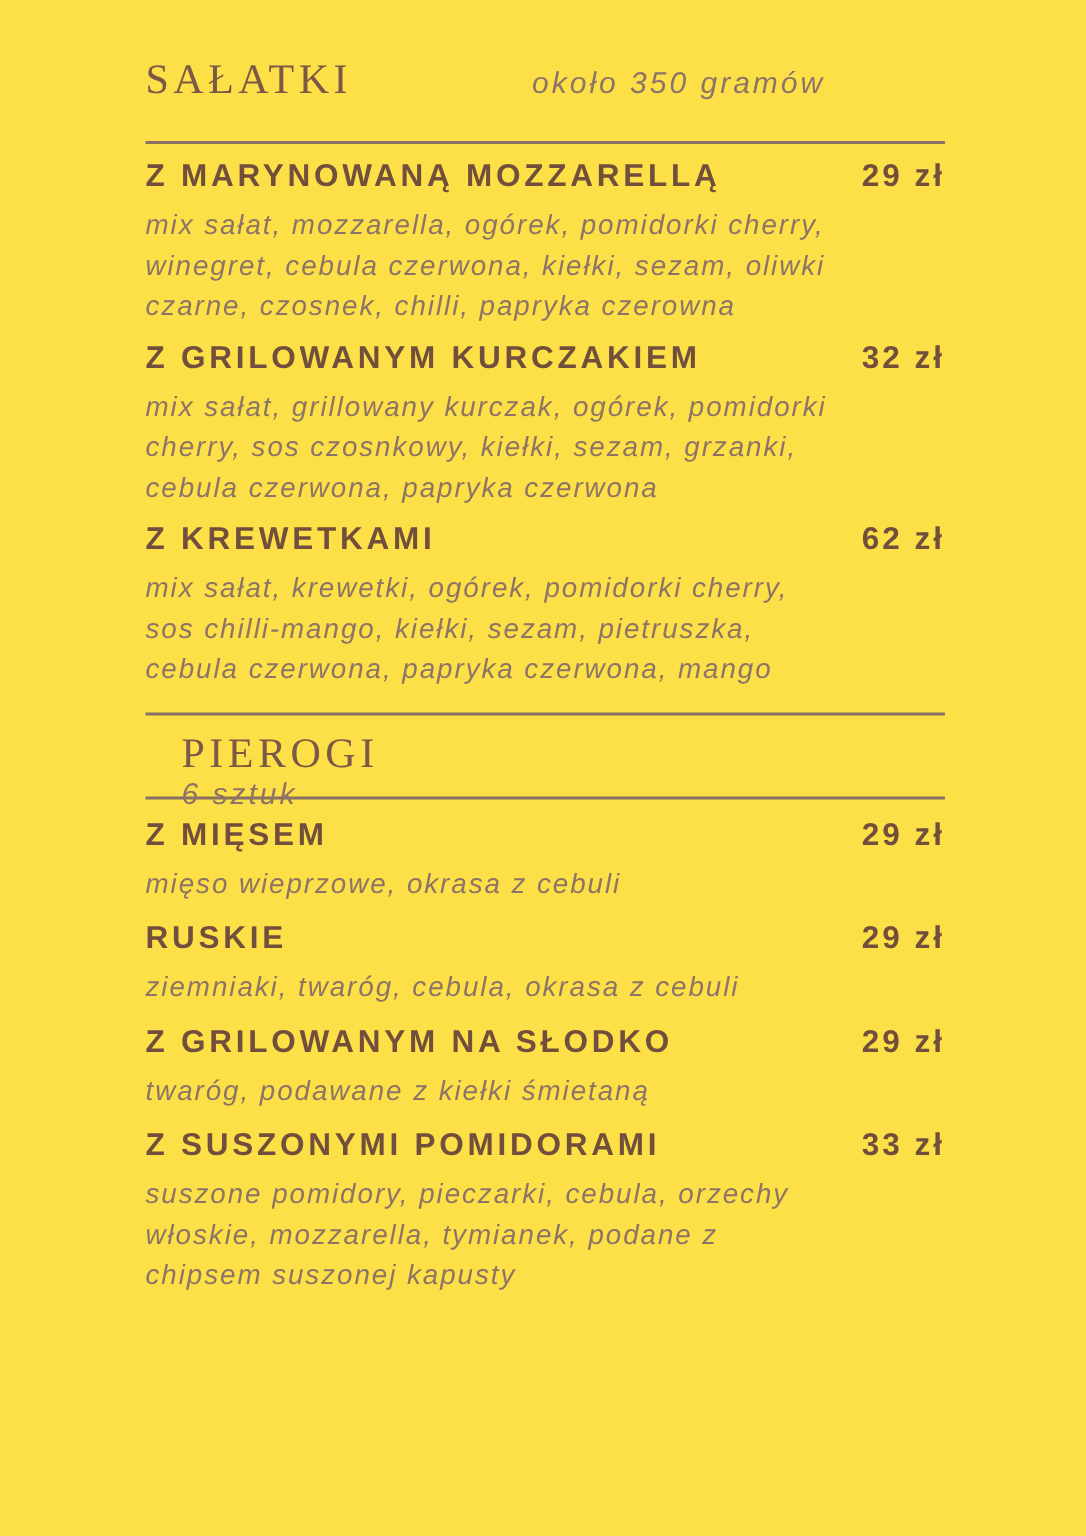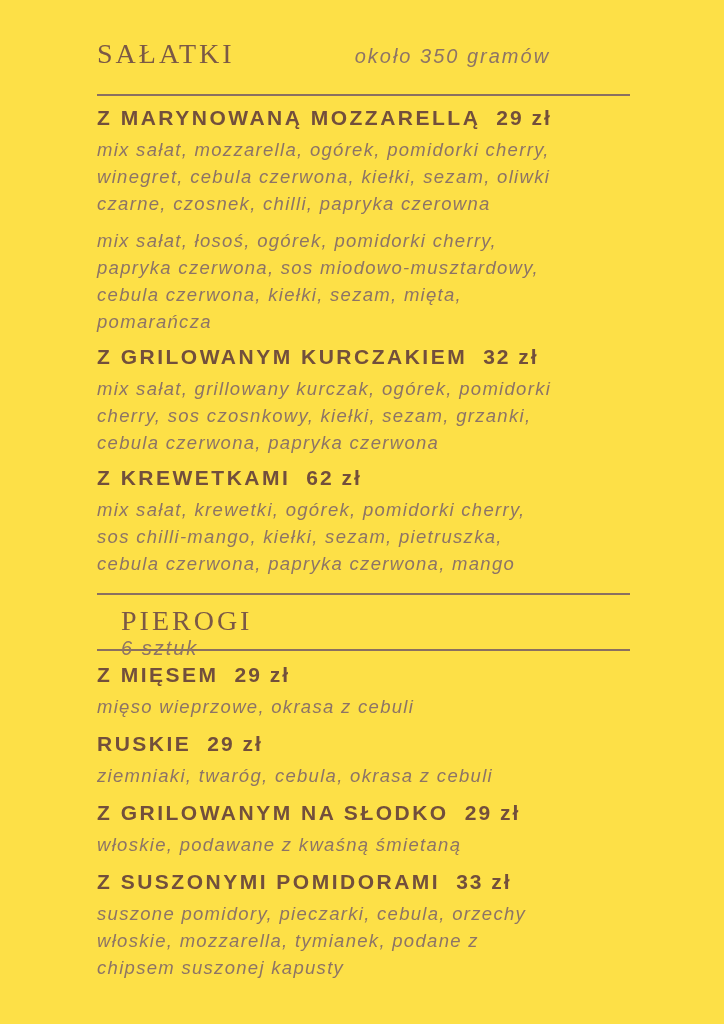--- a/index.html
+++ b/index.html
@@ -47,20 +47,21 @@
   }
   .rule--above-header { margin-top: 16px; }
   .rule--below-header-2 { margin-top: 12px; }
   .section--pierogi .section-header { margin-top: 10px; flex-direction: column; }
   .item { margin-top: 10px; }
   .section--pierogi .item { margin-top: 12px; }
   .item:first-of-type { margin-top: 8px; }
   .section--pierogi .item:first-of-type { margin-top: 10px; }
   .item-head {
     display: flex;
+    justify-content: space-between;
     align-items: baseline;
   }
   .item-title {
     font-weight: bold;
     font-size: 21px;
     line-height: 24px;
     letter-spacing: 2.5px;
     color: #724f3c;
   }
   .item-price {
@@ -98,24 +99,20 @@
       <div class="item-head">
         <span class="item-title">Z MARYNOWANĄ MOZZARELLĄ</span>
         <span class="item-price">29 zł</span>
       </div>
       <div class="item-desc">mix sałat, mozzarella, ogórek, pomidorki cherry,
 winegret, cebula czerwona, kiełki, sezam, oliwki
 czarne, czosnek, chilli, papryka czerowna</div>
     </div>
 
     <div class="item">
-      <div class="item-desc">mix sałat, łosoś, ogórek, pomidorki cherry,
-papryka czerwona, sos miodowo-musztardowy,
-cebula czerwona, kiełki, sezam, mięta,
-pomarańcza</div>
     </div>
 
     <div class="item">
       <div class="item-head">
         <span class="item-title">Z GRILOWANYM KURCZAKIEM</span>
         <span class="item-price">32 zł</span>
       </div>
       <div class="item-desc">mix sałat, grillowany kurczak, ogórek, pomidorki
 cherry, sos czosnkowy, kiełki, sezam, grzanki,
 cebula czerwona, papryka czerwona</div>
@@ -154,21 +151,21 @@
         <span class="item-price">29 zł</span>
       </div>
       <div class="item-desc">ziemniaki, twaróg, cebula, okrasa z cebuli</div>
     </div>
 
     <div class="item">
       <div class="item-head">
         <span class="item-title">Z GRILOWANYM NA SŁODKO</span>
         <span class="item-price">29 zł</span>
       </div>
-      <div class="item-desc">włoskie, podawane z kwaśną śmietaną</div>
+      <div class="item-desc">twaróg, podawane z kiełki śmietaną</div>
     </div>
 
     <div class="item">
       <div class="item-head">
         <span class="item-title">Z SUSZONYMI POMIDORAMI</span>
         <span class="item-price">33 zł</span>
       </div>
       <div class="item-desc">suszone pomidory, pieczarki, cebula, orzechy
 włoskie, mozzarella, tymianek, podane z
 chipsem suszonej kapusty</div>

